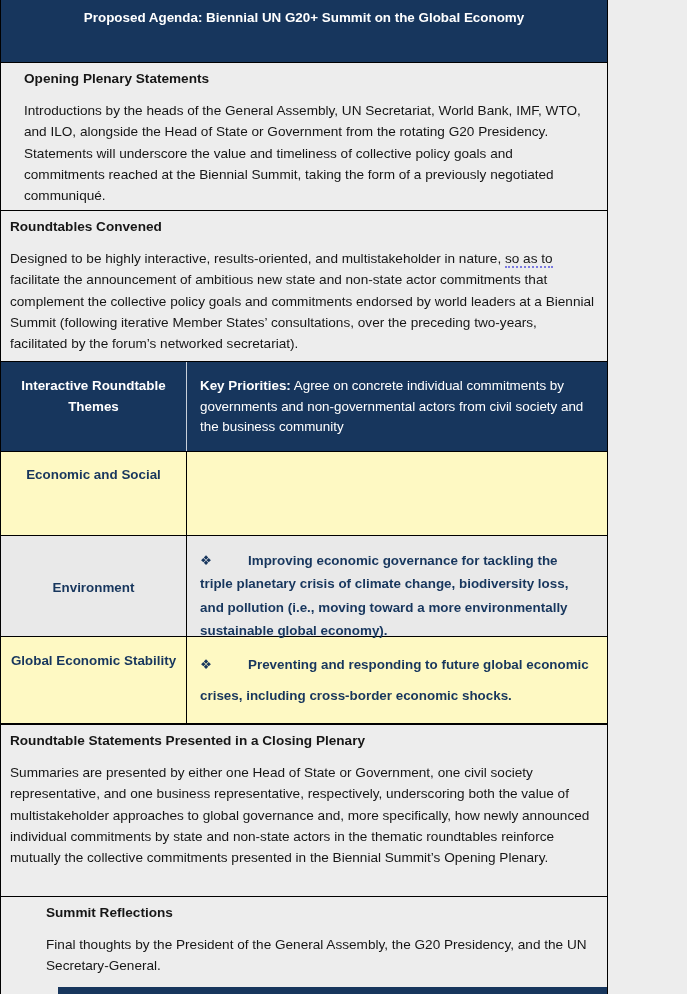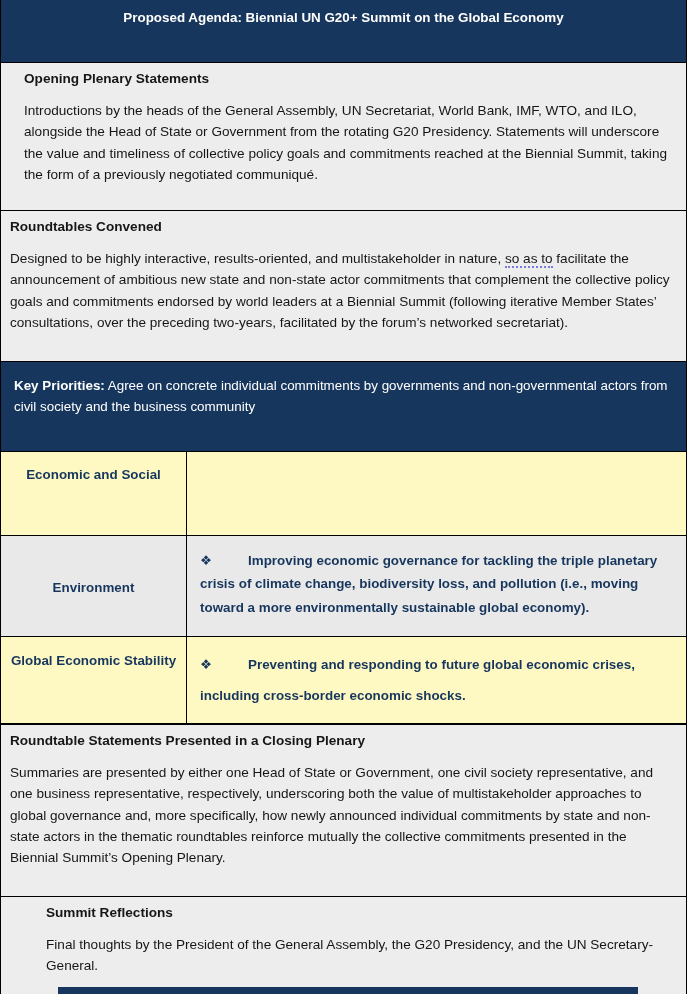--- a/index.html
+++ b/index.html
@@ -1,20 +1,20 @@
 <!DOCTYPE html>
 <html><head>
 <meta charset="utf-8">
 <style>
   * { box-sizing: border-box; margin: 0; padding: 0; }
   html, body { width: 687px; }
   body { background: #ededed; font-family: "Liberation Sans", sans-serif; }
   .page {
     position: relative;
-    width: 687px; height: 994px;
+    width: 608px; height: 994px;
     background: #ededed;
     border-left: 1.4px solid #000;
     border-right: 1.4px solid #000;
     color: #161616;
     overflow: hidden;
   }
   .title-bar {
     height: 63px;
     background: #17365d;
     border-bottom: 1.4px solid #000;
@@ -94,20 +94,23 @@
   </div>
 
   <div class="section sec-roundtables">
     <div class="heading">Roundtables Convened</div>
     <div class="body"><span>Designed to be highly interactive, results-oriented, and multistakeholder in nature, </span><span class="grammar-mark">so as to</span><span> facilitate the announcement of ambitious new state and non-state actor commitments that complement the collective policy goals and commitments endorsed by world leaders at a Biennial Summit (following iterative Member States’ consultations, over the preceding two-years, facilitated by the forum’s networked secretariat).</span></div>
   </div>
 
   <div class="tbl">
 
     <div class="tbl-row tbl-head">
+      <div class="col-theme">
+        <span>Interactive Roundtable Themes</span>
+      </div>
       <div class="col-priority">
         <span class="bold-lead">Key Priorities:</span><span> Agree on concrete individual commitments by governments and non-governmental actors from civil society and the business community</span>
       </div>
     </div>
 
     <div class="tbl-row tbl-body-row row-1">
       <div class="col-theme">
         <span class="theme-label">Economic and Social</span>
       </div>
     </div>

